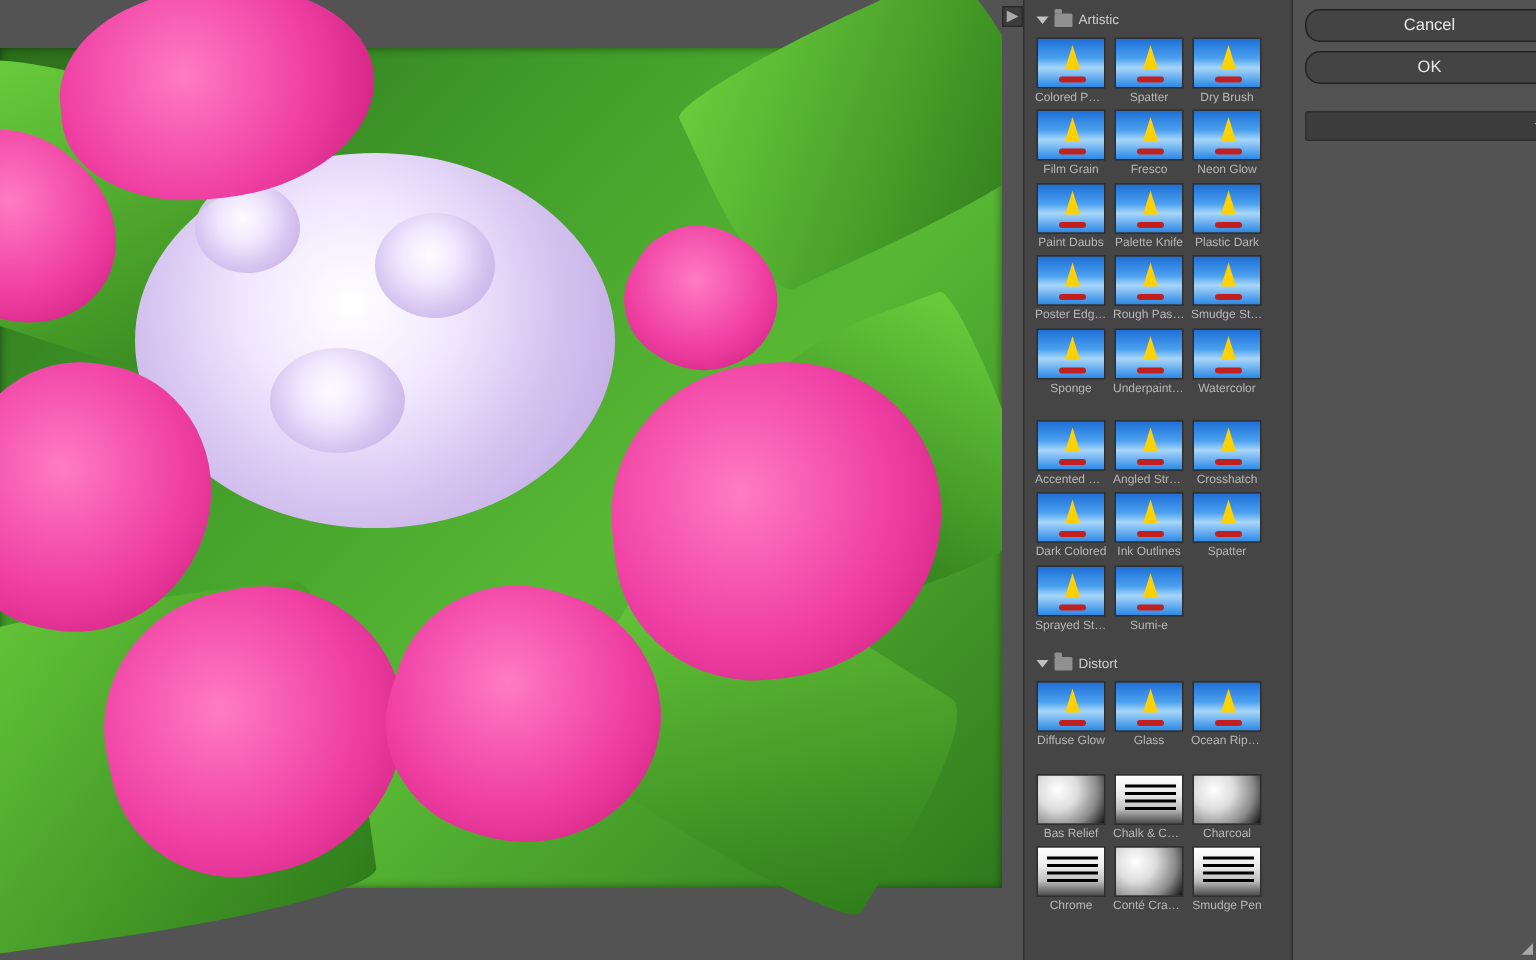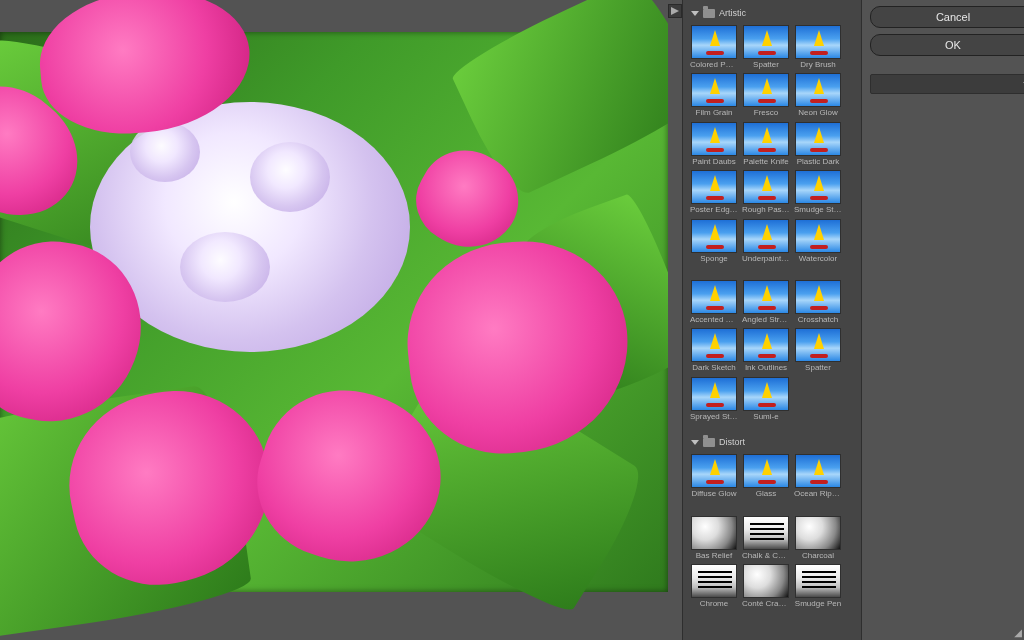--- a/index.html
+++ b/index.html
@@ -157,21 +157,21 @@
             <div class="thumb-item">
               <div class="timg timg-color"></div>
               <div class="tlabel">Angled Strokes</div>
             </div>
             <div class="thumb-item">
               <div class="timg timg-color"></div>
               <div class="tlabel">Crosshatch</div>
             </div>
             <div class="thumb-item">
               <div class="timg timg-color"></div>
-              <div class="tlabel">Dark Sketch</div>
+              <div class="tlabel">Dark Colored</div>
             </div>
             <div class="thumb-item">
               <div class="timg timg-color"></div>
               <div class="tlabel">Ink Outlines</div>
             </div>
             <div class="thumb-item">
               <div class="timg timg-color"></div>
               <div class="tlabel">Spatter</div>
             </div>
             <div class="thumb-item">

